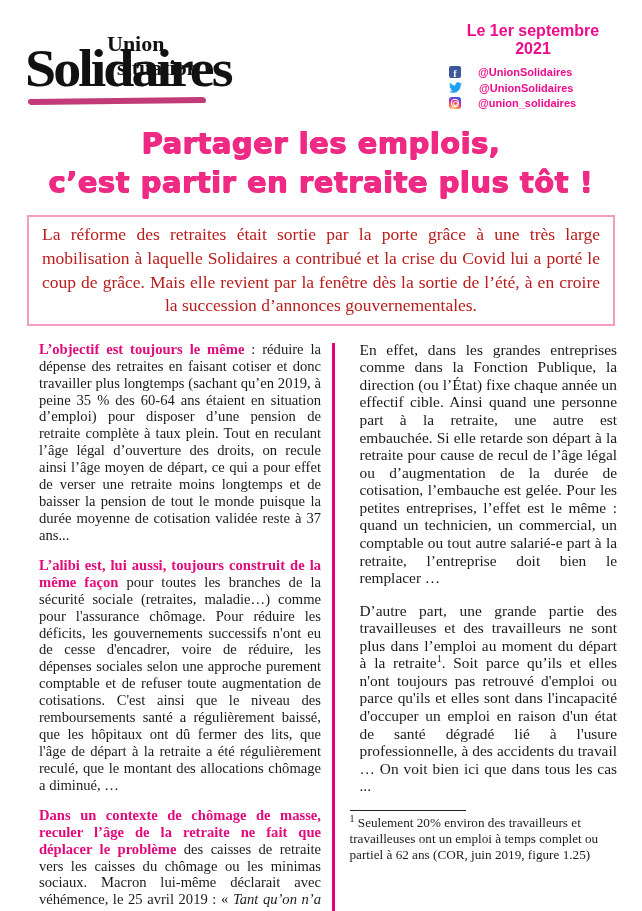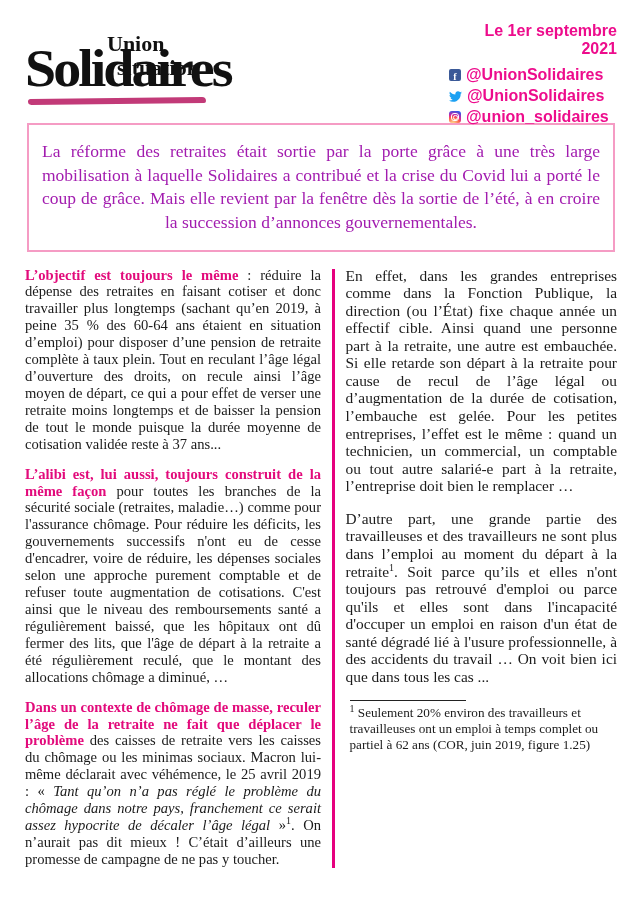--- a/index.html
+++ b/index.html
@@ -9,51 +9,51 @@
   
   .header{display:flex;justify-content:space-between;align-items:flex-start;height:96px;}
   .logo{position:relative;width:230px;height:92px;}
   .logo-sub{position:absolute;left:82px;top:18px;font-weight:bold;font-size:22px;line-height:1.1;color:#111;}
   .logo-sub .row{display:flex;align-items:center;}
   .u-dot{display:inline-block;width:6px;height:6px;background:#111;border-radius:50%;margin-right:4px;}
   .logo-main{position:absolute;left:0;top:22px;font-size:56px;font-weight:900;letter-spacing:-3px;color:#111;
              font-family:"Liberation Serif",serif;transform:scaleY(0.96);}
   .logo-underline{position:absolute;left:3px;top:84px;width:178px;height:6px;background:#c23a78;
                   border-radius:4px 6px 3px 5px;transform:rotate(-0.6deg);}
-  .meta{width:168px;text-align:right;padding-top:8px;margin-left:28px;}
+  .meta{width:168px;text-align:center;padding-top:8px;margin-left:28px;}
   .date{font-family:"Liberation Sans","DejaVu Sans",sans-serif;font-weight:bold;font-size:16px;color:#ed0c8c;margin-bottom:8px;}
-  .social-row{display:flex;align-items:center;gap:5px;margin-bottom:3px;
-              font-family:"Liberation Sans","DejaVu Sans",sans-serif;font-weight:bold;font-size:16px;color:#ed0c8c;}
+  .social-row{display:flex;align-items:center;gap:17px;margin-bottom:3px;
+              font-family:"Liberation Sans","DejaVu Sans",sans-serif;font-weight:bold;font-size:11px;color:#ed0c8c;}
   .fb-icon{width:12px;height:12px;background:#3b5998;border-radius:2px;position:relative;flex:0 0 auto;}
   .fb-icon::before{content:"f";position:absolute;left:0;right:0;bottom:-1px;text-align:center;
                    color:#fff;font:bold 10px "Liberation Serif",serif;}
   .tw-icon{width:13px;height:13px;flex:0 0 auto;}
   .ig-icon{width:12px;height:12px;border-radius:3px;position:relative;flex:0 0 auto;
            background:radial-gradient(circle at 33% 110%, #fdf497 0%, #fd5949 45%, #d6249f 60%, #285AEB 90%);}
   .ig-icon::before{content:"";position:absolute;top:2px;left:2px;right:2px;bottom:2px;border:1px solid #fff;border-radius:3px;}
   .ig-icon::after{content:"";position:absolute;top:4px;left:4px;width:2.5px;height:2.5px;border:1px solid #fff;border-radius:50%;}
 
   
   .title{margin-top:14px;text-align:center;color:#ee2a84;
          font-family:"DejaVu Sans","Liberation Sans",sans-serif;font-weight:bold;
          font-size:29px;line-height:1.35;letter-spacing:0.5px;
          text-shadow:0.6px 0 0 currentColor,-0.6px 0 0 currentColor,0 0.5px 0 currentColor;}
 
   
-  .intro{margin:13px 2px 0 2px;border:2px solid #f59cc4;padding:15px 13px;
-         font-size:17.5px;line-height:1.35;text-align:justify;text-align-last:center;color:#a21caf;}
+  .intro{margin:13px 2px 0 2px;border:2px solid #f59cc4;padding:6px 13px;
+         font-size:17.5px;line-height:1.35;text-align:justify;text-align-last:center;color:#b91c1c;}
 
   
   .columns{display:flex;margin-top:15px;height:615px;overflow:hidden;}
   .col{text-align:justify;}
   .col-left{width:296px;flex:0 0 auto;display:flex;flex-direction:column;
             font-size:14.6px;line-height:1.16;}
   .divider{width:2.5px;background:#e6007e;margin:2px 11px 14px 11px;flex:0 0 auto;}
   .col-right{flex:1 1 auto;font-size:15.4px;line-height:1.14;}
-  .col p{margin:0 0 13px 0;}
+  .col p{margin:0 0 13px 14px;}
   .col-right p{margin-bottom:15px;}
   .lead-pink{color:#e20a7b;font-weight:bold;}
   .lead-black{font-weight:normal;}
   .q-italic{font-style:italic;}
   sup{font-size:10px;line-height:0;}
 
   
   .footnote{font-size:13.2px;line-height:1.2;text-align:left;}
   .fn-rule{width:116px;border-top:1.5px solid #222;margin-bottom:4px;}
   .col-right .footnote{margin-top:2px;padding-right:16px;padding-left:4px;}
@@ -90,20 +90,24 @@
           </svg>
         <span>@UnionSolidaires</span>
       </div>
       <div class="social-row">
         <span class="ig-icon"></span>
         <span>@union_solidaires</span>
       </div>
     </div>
   </div>
 
+  <div class="title">
+    <div>Partager les emplois,</div>
+    <div>c’est partir en retraite plus tôt !</div>
+  </div>
 
   <div class="intro">
     <span>La réforme des retraites était sortie par la porte grâce à une très large mobilisation à laquelle Solidaires a contribué et la crise du Covid lui a porté le coup de grâce. Mais elle revient par la fenêtre dès la sortie de l’été, à en croire la succession d’annonces gouvernementales.</span>
   </div>
 
   <div class="columns">
 
     <div class="col col-left">
       <p><span class="lead-pink">L’objectif est toujours le même</span><span> : réduire la dépense des retraites en faisant cotiser et donc travailler plus longtemps (sachant qu’en 2019, à peine 35 % des 60-64 ans étaient en situation d’emploi) pour disposer d’une pension de retraite complète à taux plein. Tout en reculant l’âge légal d’ouverture des droits, on recule ainsi l’âge moyen de départ, ce qui a pour effet de verser une retraite moins longtemps et de baisser la pension de tout le monde puisque la durée moyenne de cotisation validée reste à 37 ans...</span></p>
       <p><span class="lead-pink">L’alibi est, lui aussi, toujours construit de la même façon</span><span> pour toutes les branches de la sécurité sociale (retraites, maladie…) comme pour l'assurance chômage. Pour réduire les déficits, les gouvernements successifs n'ont eu de cesse d'encadrer, voire de réduire, les dépenses sociales selon une approche purement comptable et de refuser toute augmentation de cotisations.  C'est ainsi que le niveau des remboursements santé a régulièrement baissé, que les hôpitaux ont dû fermer des lits, que l'âge de départ à la retraite a été régulièrement reculé, que le montant des allocations chômage a diminué, …</span></p>

